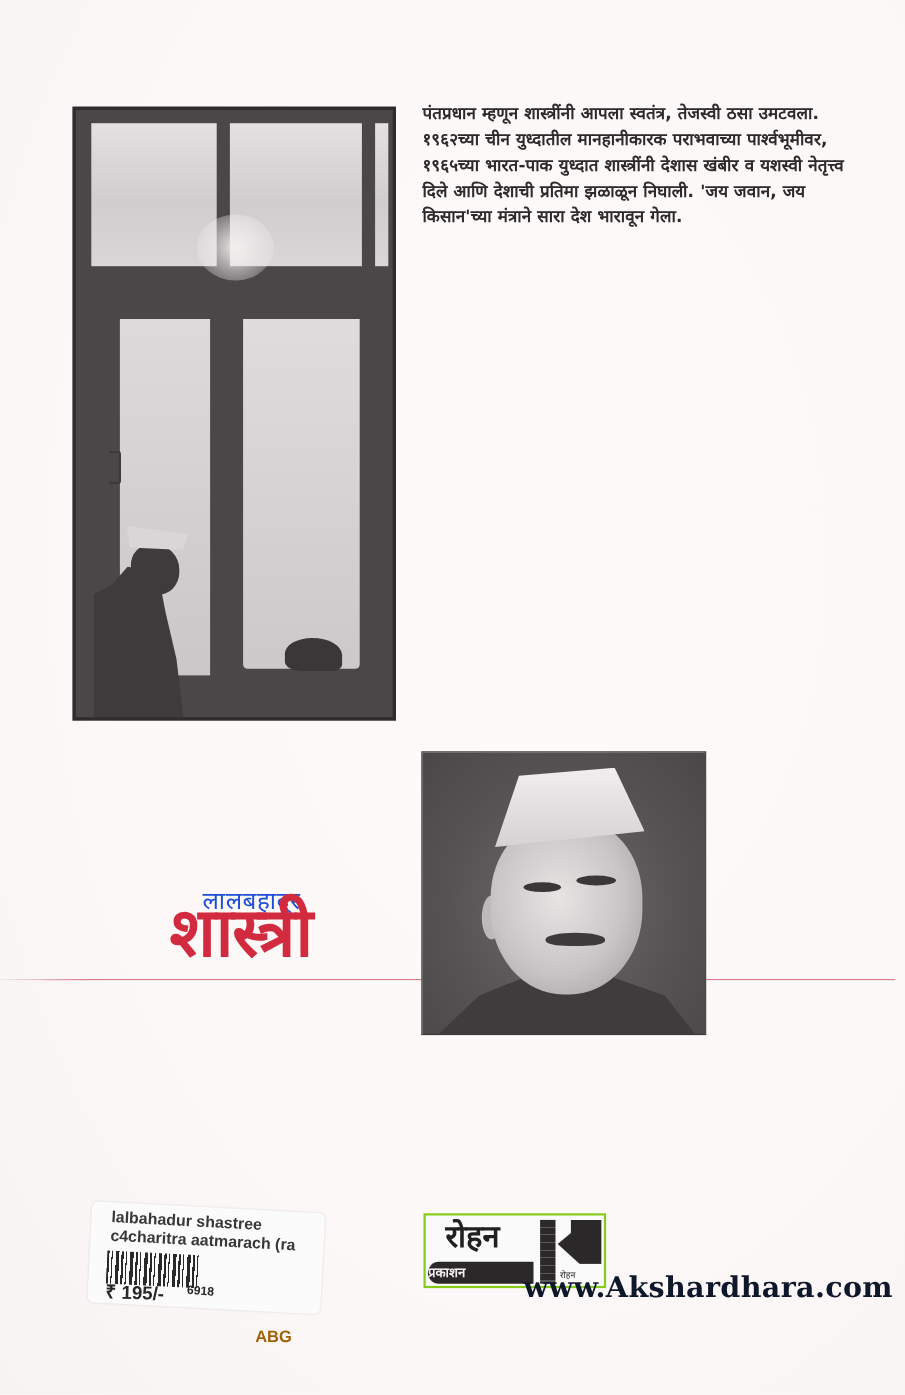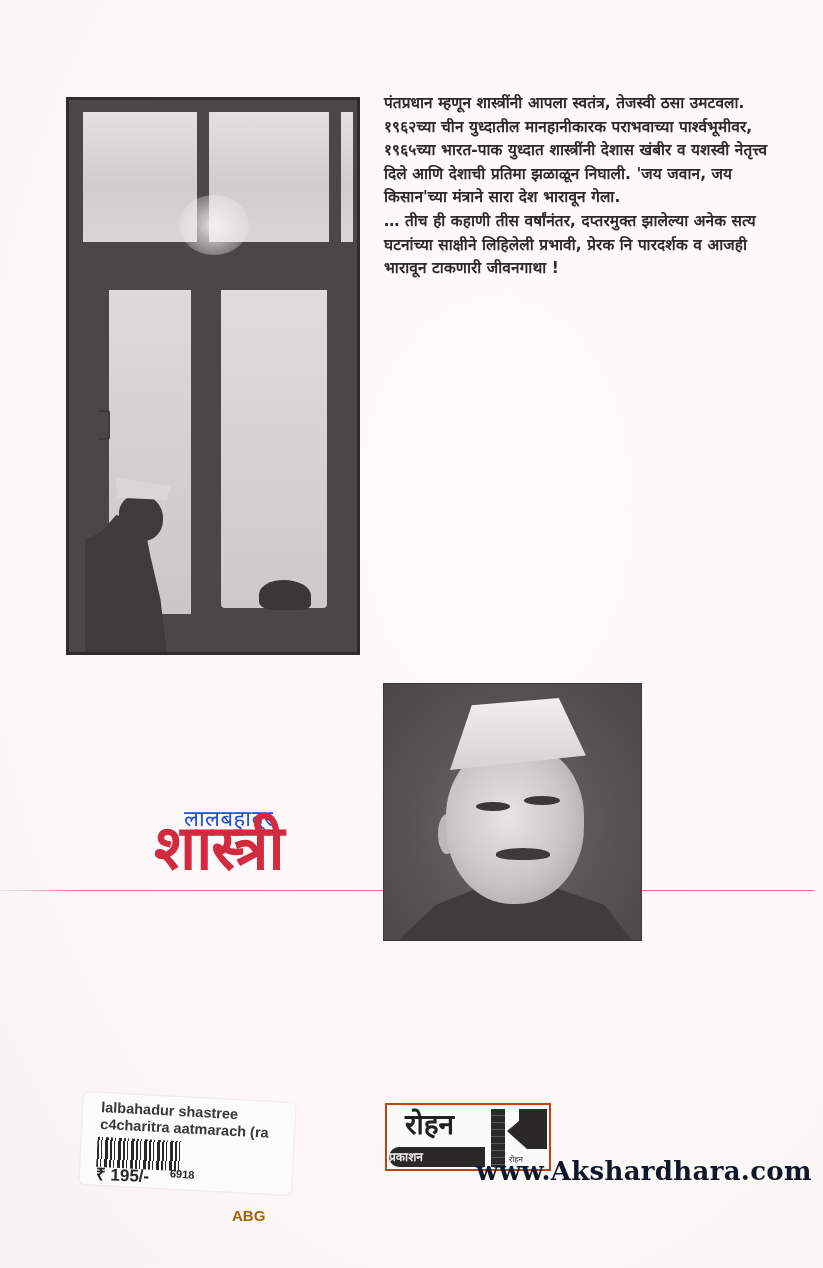--- a/index.html
+++ b/index.html
@@ -123,21 +123,21 @@
       font-family: "Liberation Sans", sans-serif; transform: rotate(4deg);
     }
     .abg {
       position: absolute; left: 232px; top: 1207px; font-size: 15px; font-weight: bold; color: #a16207;
       font-family: "Liberation Sans", sans-serif;
     }
 
     
     .publisher-logo {
       position: absolute; left: 385px; top: 1103px; width: 166px; height: 68px;
-      border: 2px solid #c2410c; box-sizing: border-box; background: #fafafa;
+      border: 2px solid #84cc16; box-sizing: border-box; background: #fafafa;
     }
     .pub-name {
       position: absolute; left: 18px; top: 0px; font-size: 28px; font-weight: bold; color: #232021; line-height: 40px;
     }
     .pub-sub {
       position: absolute; left: 2px; top: 42px; width: 96px; height: 20px;
       background: #2b2829; color: #efeded; font-size: 12px; font-weight: bold;
       line-height: 20px; border-radius: 10px 0 0 10px;
     }
     .pub-book {
@@ -173,21 +173,20 @@
   <div class="pane br"></div>
   <div class="handle"></div>
   <div class="silhouette-head"></div>
   <div class="silhouette-cap"></div>
   <div class="silhouette-body"></div>
   <div class="plant"></div>
 </div>
 
 <div class="blurb">
   <p>पंतप्रधान म्हणून शास्त्रींनी आपला स्वतंत्र, तेजस्वी ठसा उमटवला. १९६२च्या चीन युध्दातील मानहानीकारक पराभवाच्या पार्श्वभूमीवर, १९६५च्या भारत-पाक युध्दात शास्त्रींनी देशास खंबीर व यशस्वी नेतृत्त्व दिले आणि देशाची प्रतिमा झळाळून निघाली. 'जय जवान, जय किसान'च्या मंत्राने सारा देश भारावून गेला.</p>
-  <p>… तीच ही कहाणी तीस वर्षांनंतर, दप्तरमुक्त झालेल्या अनेक सत्य घटनांच्या साक्षीने लिहिलेली प्रभावी, प्रेरक नि पारदर्शक व आजही भारावून टाकणारी जीवनगाथा !</p>
 </div>
 
 <div class="title-small">लालबहादूर</div>
 <div class="title-big">शास्त्री</div>
 
 <div class="rule-left"></div>
 <div class="rule-left-fade"></div>
 <div class="rule-right"></div>
 
 <div class="portrait">

